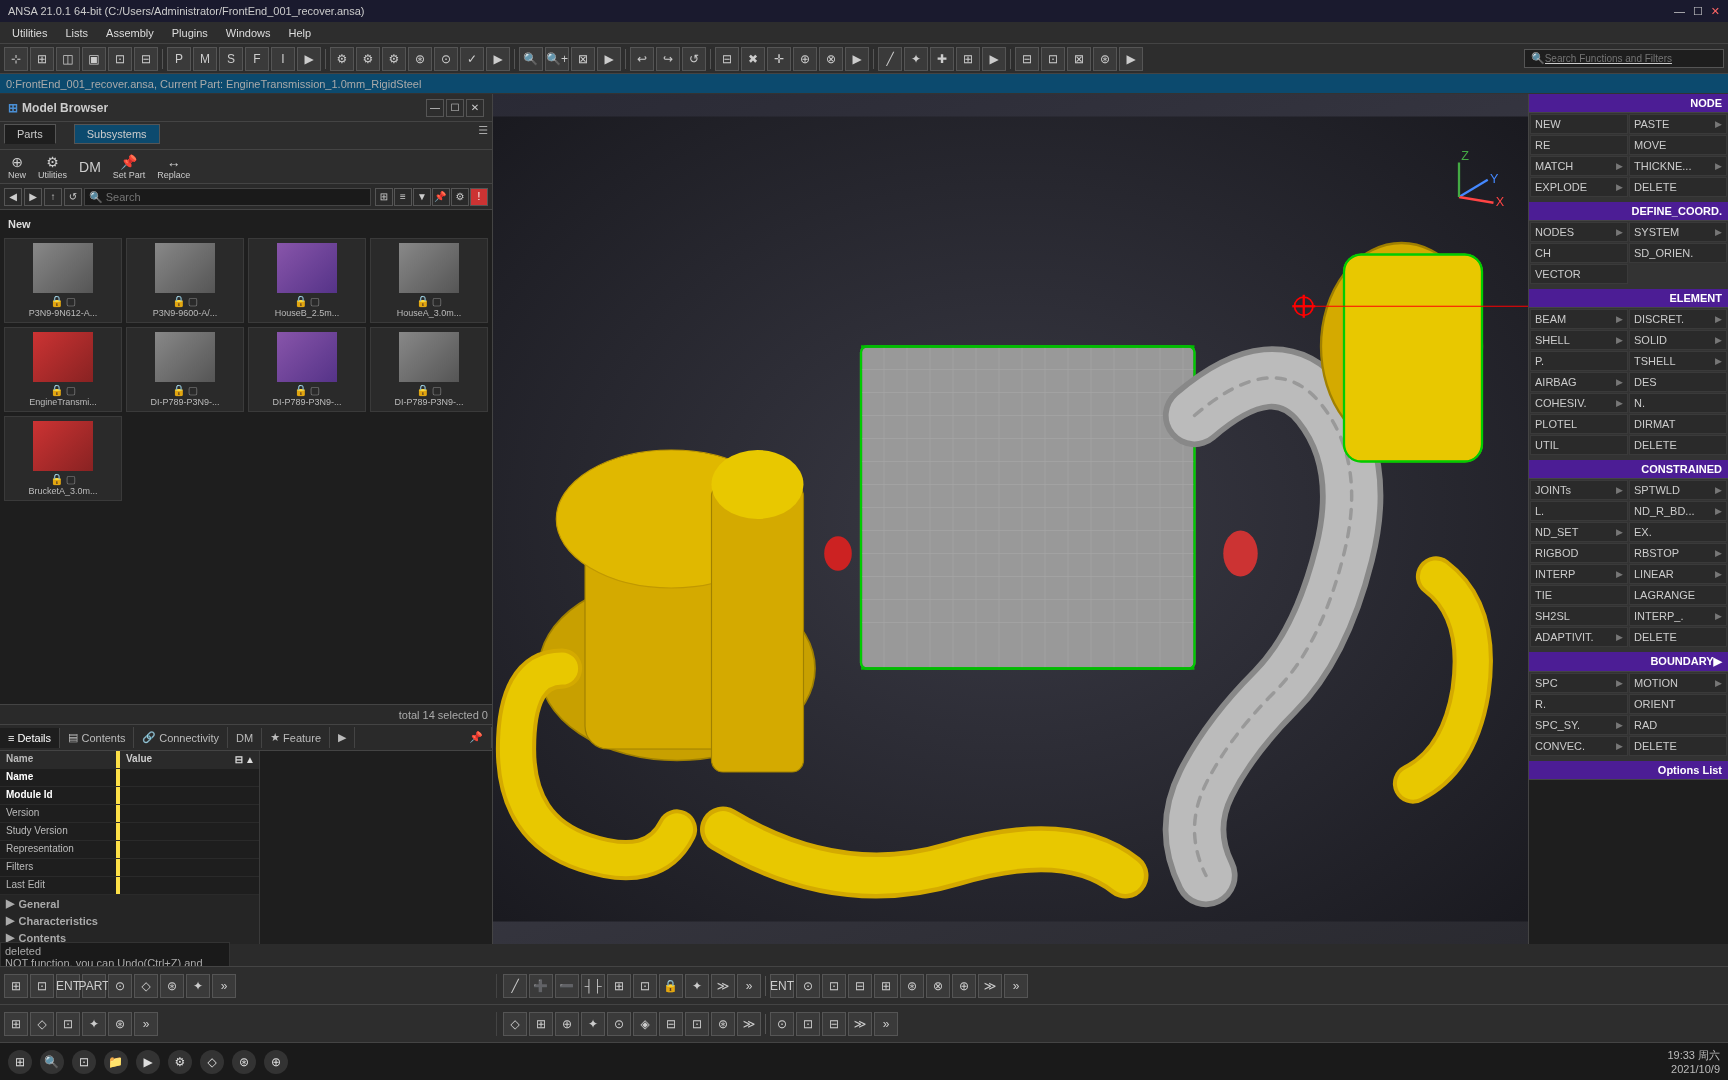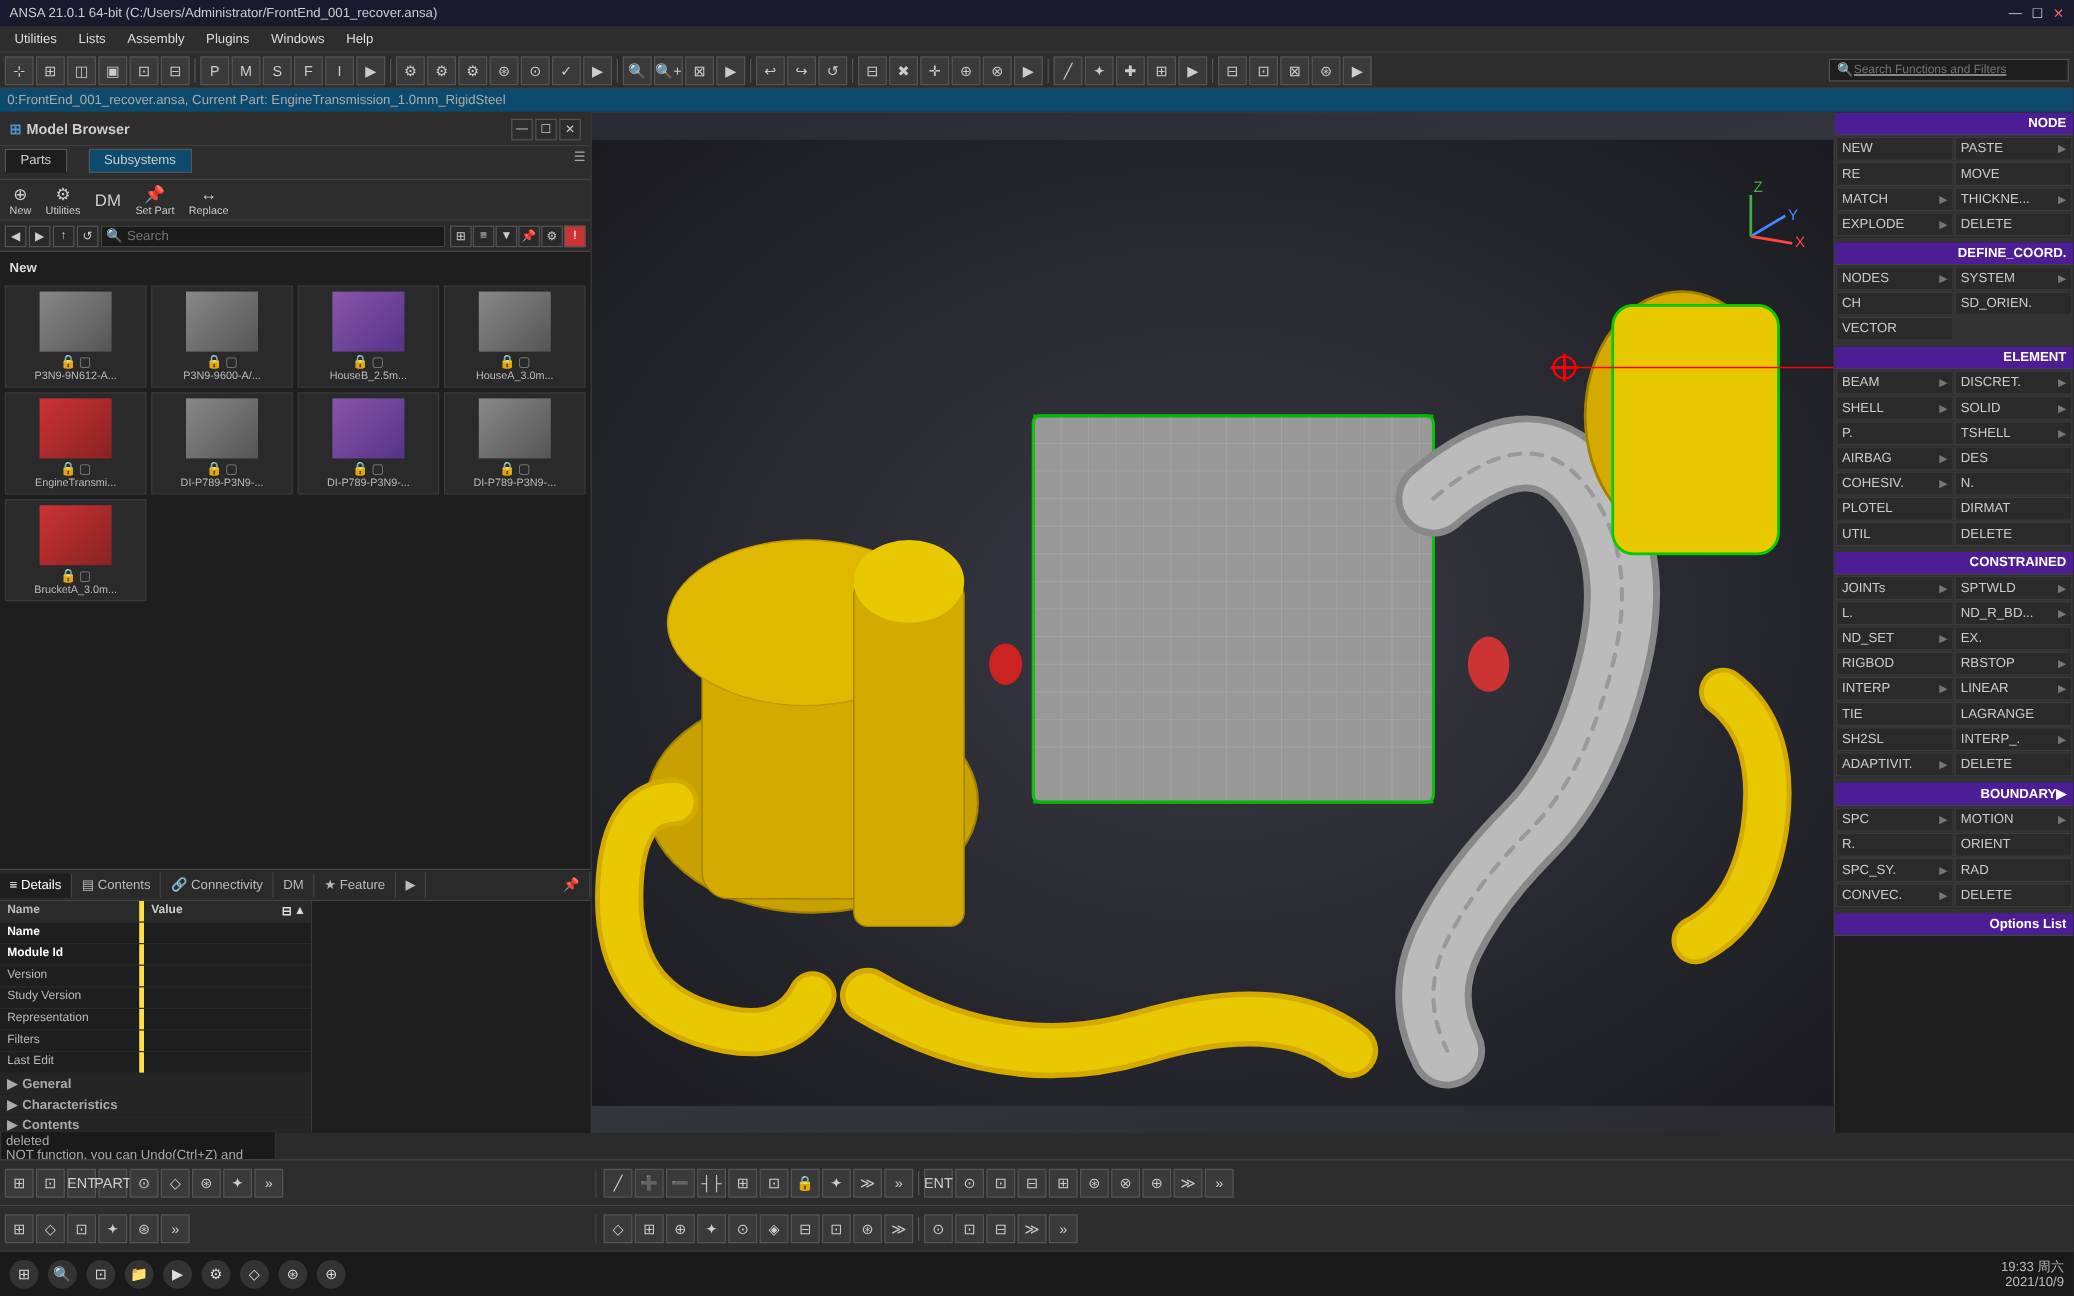--- a/index.html
+++ b/index.html
@@ -658,20 +658,23 @@
             <div class="part-thumb thumb-red"></div>
             <div class="part-icons">
               <span>🔒</span>
               <span>▢</span>
             </div>
             <div class="part-name">BrucketA_3.0m...</div>
           </div>
         </div>
     </div>
 
+    <div id="mb-footer">
+      <span>total 14  selected 0</span>
+    </div>
 
     <div id="details-panel">
       <div id="details-tabs">
         <div class="det-tab active">
           <span>≡</span>
           <span>Details</span>
         </div>
         <div class="det-tab">
           <span>▤</span>
           <span>Contents</span>

